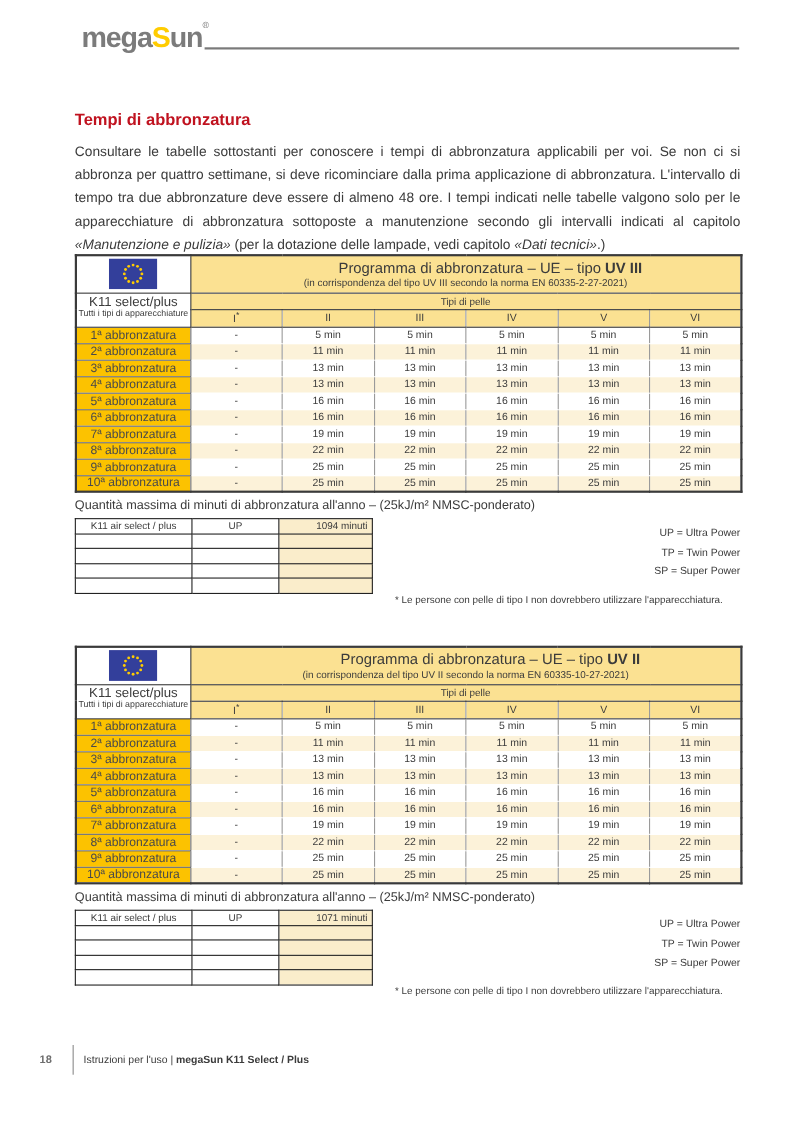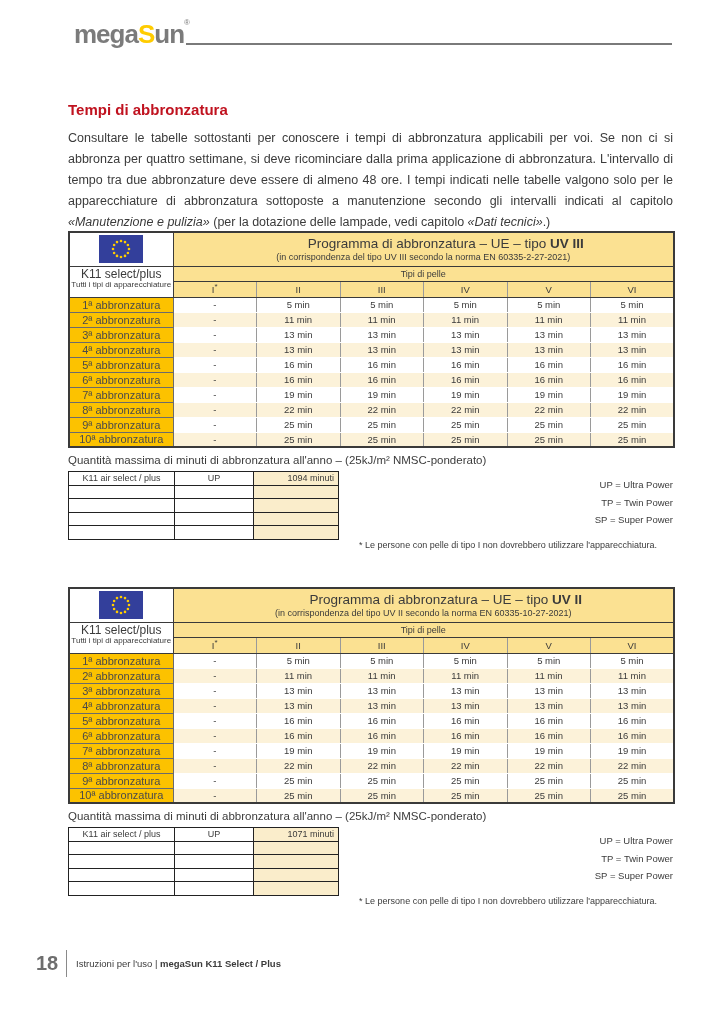--- a/index.html
+++ b/index.html
@@ -49,21 +49,21 @@
   .below{display:flex;margin-top:5px;align-items:flex-start;}
   .mini-table{width:270px;border:1.5px solid #222;padding-left:40px;}
   .mini-table td{border:1px solid #222;height:13.5px;font-size:9px;text-align:center;}
   .mini-table td.m2{background:var(--minicream);text-align:right;padding-right:4px;}
   .legend{flex:1;position:relative;height:80px;text-align:right;}
   .legend-lines{padding-top:5px;}
   .legend-line{font-size:9.5px;line-height:17.5px;}
   .note{position:absolute;right:16px;bottom:1px;font-size:9px;white-space:nowrap;}
   
   .footer{position:absolute;top:950px;left:36px;display:flex;align-items:center;}
-  .page-num{font-size:20px;font-weight:bold;color:#6e6e6e;width:26px;text-align:left;}
+  .page-num{font-size:10px;font-weight:bold;color:#6e6e6e;width:26px;text-align:left;}
   .f-div{width:1px;height:27px;background:#8a8a8a;margin:0 9px 0 4px;}
   .f-text{font-size:9.5px;}
   .f-text b{font-weight:bold;}
 </style>
 </head>
 <body>
 
 <div class="page">
 
   <div class="logo"><span>mega</span><span class="s">S</span><span>un</span><sup>®</sup></div>

